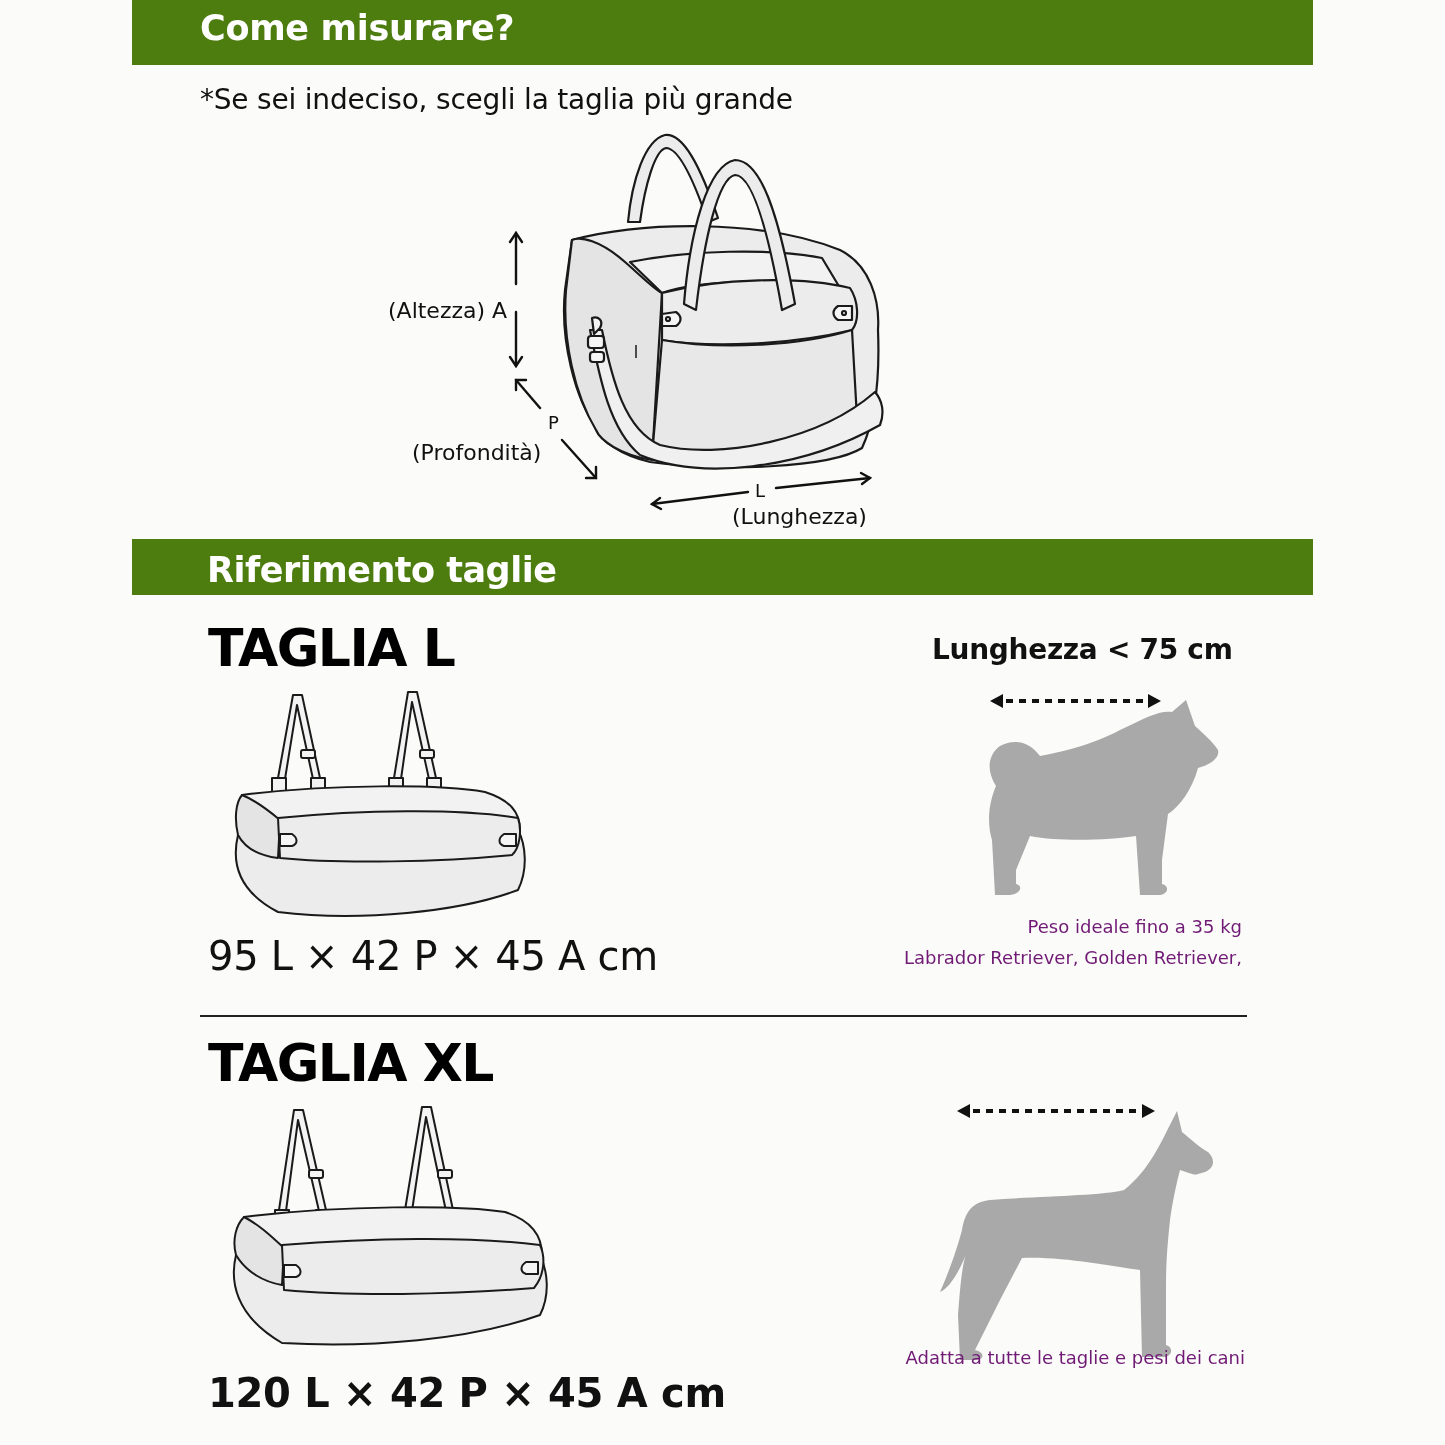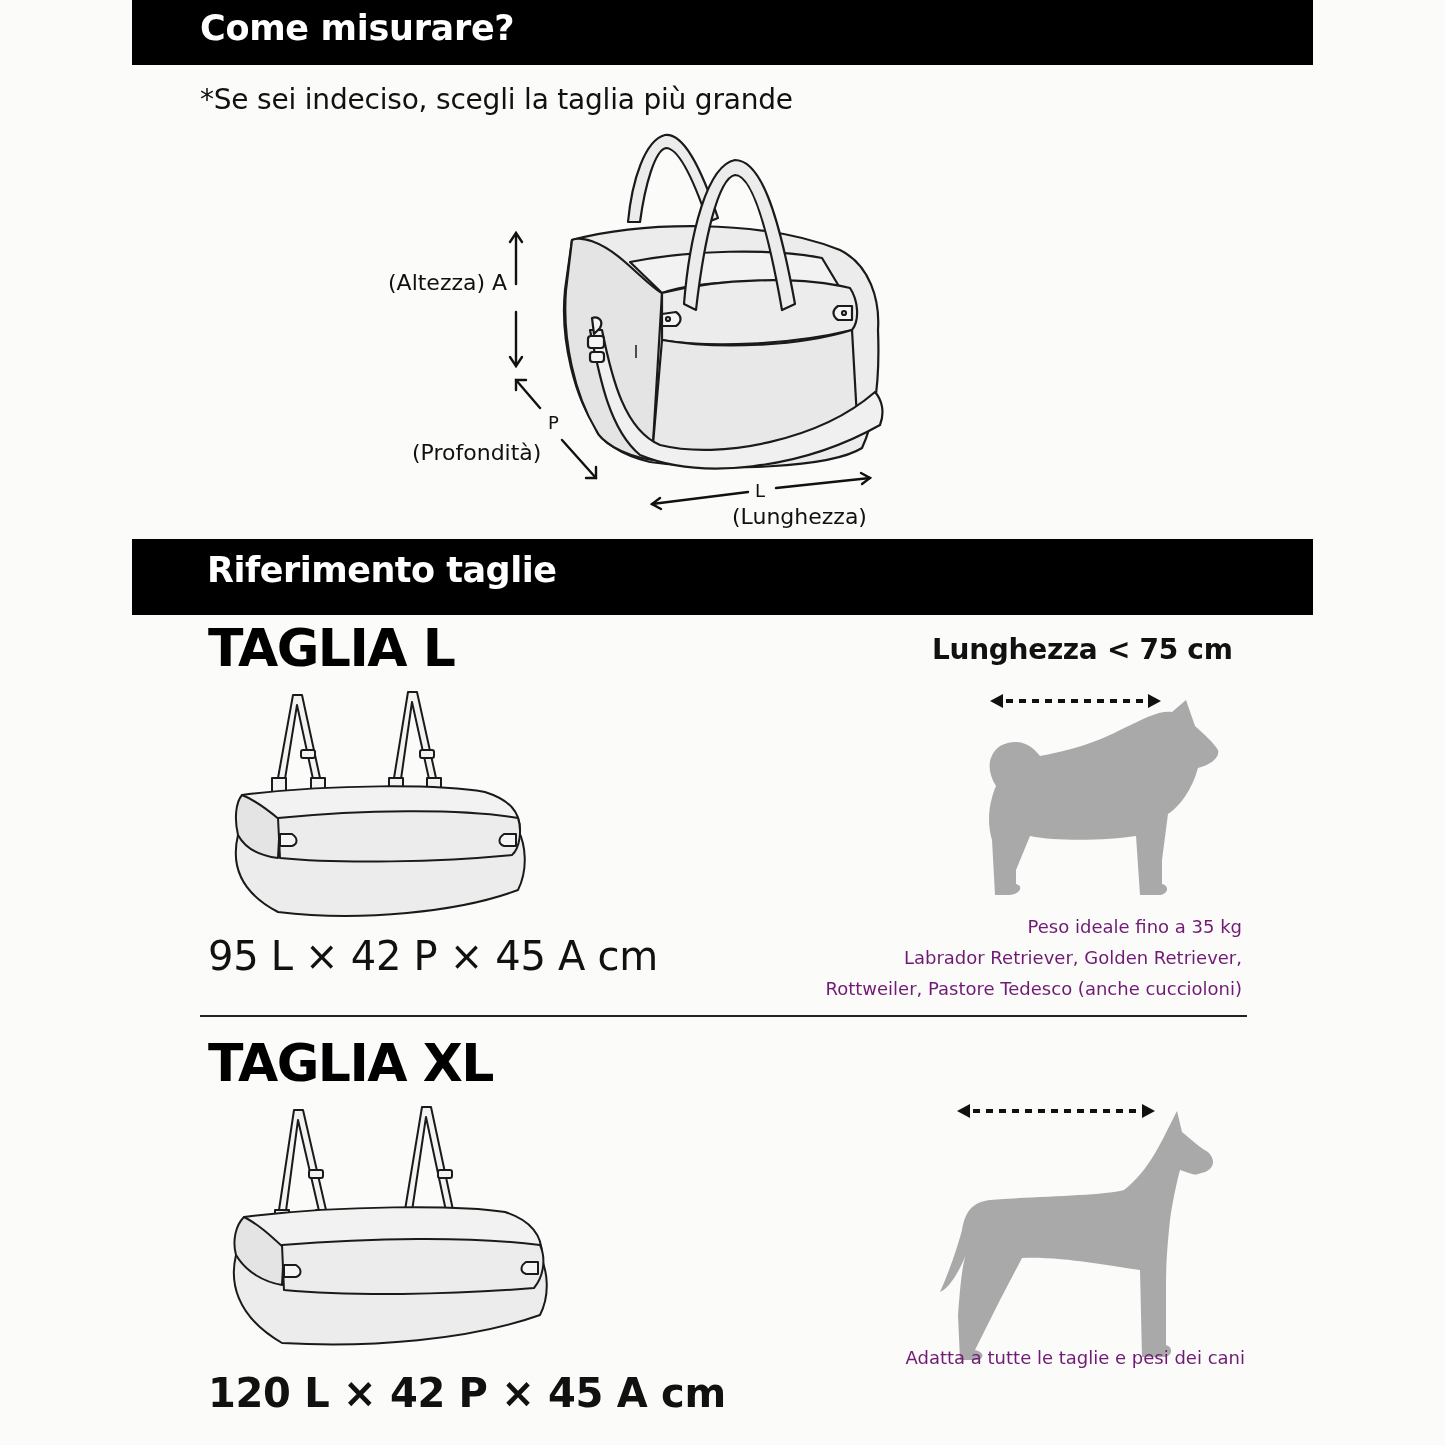--- a/index.html
+++ b/index.html
@@ -4,26 +4,26 @@
 <style>
   html, body { margin: 0; padding: 0; }
   body {
     width: 1445px; height: 1445px; position: relative; overflow: hidden;
     background: #fbfbf9;
     font-family: "DejaVu Sans", "Liberation Sans", sans-serif;
     color: #111;
   }
   .abs { position: absolute; }
   .bar {
-    position: absolute; left: 132px; width: 1181px; background: #000000;
+    position: absolute; left: 132px; width: 1181px; background: #4d7c0f;
     color: #fff; font-weight: bold; box-sizing: border-box;
   }
   .bar1 { top: 0; height: 65px; }
   .bar1 span { position: absolute; left: 68px; top: 8px; font-size: 35px; letter-spacing: -0.3px; }
-  .bar2 { top: 539px; height: 76px; text-align: right; }
+  .bar2 { top: 539px; height: 56px; text-align: right; }
   .bar2 span { position: absolute; left: 75px; top: 11px; font-size: 35px; letter-spacing: -0.5px; }
   .note { left: 200px; top: 83px; font-size: 28px; letter-spacing: -0.2px; }
   .lbl { font-size: 22px; color: #111; white-space: nowrap; }
   .size-title { font-weight: bold; font-size: 52px; letter-spacing: -1.5px; color: #000; }
   .dims { font-size: 40px; letter-spacing: -0.3px; color: #111; }
   .len-title { font-weight: bold; font-size: 28px; color: #111; letter-spacing: -0.3px; }
   .desc { font-size: 18px; line-height: 31px; text-align: right; color: #701a75; white-space: nowrap; }
   .divider { left: 200px; top: 1015px; width: 1047px; height: 2px; background: #222; }
   svg { position: absolute; overflow: visible; }
 </style>
@@ -77,21 +77,21 @@
     <polyline points="516,390 516,380 526,380"></polyline>
     <line x1="562" y1="440" x2="596" y2="478"></line>
     <polyline points="596,467 596,478 586,478"></polyline>
 
     <line x1="652" y1="504" x2="748" y2="492"></line>
     <polyline points="660,498 652,504 661,509"></polyline>
     <line x1="776" y1="488" x2="870" y2="478"></line>
     <polyline points="861,473 870,478 862,484"></polyline>
   </g>
 </svg>
-<div class="abs lbl" style="left:388px;top:270px;">
+<div class="abs lbl" style="left:388px;top:298px;">
   <span>(Altezza)</span> <span>A</span>
 </div>
 <div class="abs lbl" style="left:548px;top:412px;font-size:18px;">P</div>
 <div class="abs lbl" style="left:412px;top:440px;">(Profondità)</div>
 <div class="abs lbl" style="left:755px;top:480px;font-size:18px;">L</div>
 <div class="abs lbl" style="left:732px;top:504px;">(Lunghezza)</div>
 
 <div class="bar bar2">
   <span>Riferimento taglie</span>
 </div>
@@ -132,21 +132,20 @@
   </g>
   <line x1="1006" y1="701" x2="1146" y2="701" stroke="#111" stroke-width="4" stroke-dasharray="7,6"></line>
 </svg>
 <svg width="1445" height="1445" style="left:0;top:0;pointer-events:none;">
   <path fill="#a9a9a9" d="M1186,700 L1195,726 C1205,735 1213,742 1218,750 C1220,758 1210,765 1198,768 C1192,790 1180,806 1168,814 L1162,860 L1162,884 C1170,886 1168,894 1160,895 L1140,895 L1136,836 C1110,840 1060,842 1030,836 L1016,870 L1016,884 C1024,886 1020,894 1010,895 L995,895 L992,840 C986,820 990,800 996,786 C986,770 988,755 1000,746 C1015,738 1030,742 1040,756 C1060,752 1090,746 1120,730 C1145,718 1160,710 1172,712 Z"></path>
 </svg>
 
 <div class="abs desc" style="right:203px;top:911px;">
   <div>Peso ideale fino a 35 kg</div>
   <div>Labrador Retriever, Golden Retriever,</div>
-  <div>Rottweiler, Pastore Tedesco (anche cuccioloni)</div>
 </div>
 
 <div class="abs divider"></div>
 
 <div class="abs size-title" style="left:208px;top:1033px;">TAGLIA XL</div>
 
 <svg width="1445" height="1445" style="left:0;top:0;pointer-events:none;">
   <g fill="#ececec" stroke="#1a1a1a" stroke-width="2" stroke-linejoin="round">
     <path d="M279,1210 L294,1110 L303,1110 L326,1210 L319,1211 L298,1120 L286,1211 Z" fill="#f3f3f3"></path>
     <path d="M405,1210 L422,1107 L431,1107 L453,1210 L446,1211 L426,1117 L412,1211 Z" fill="#f3f3f3"></path>

